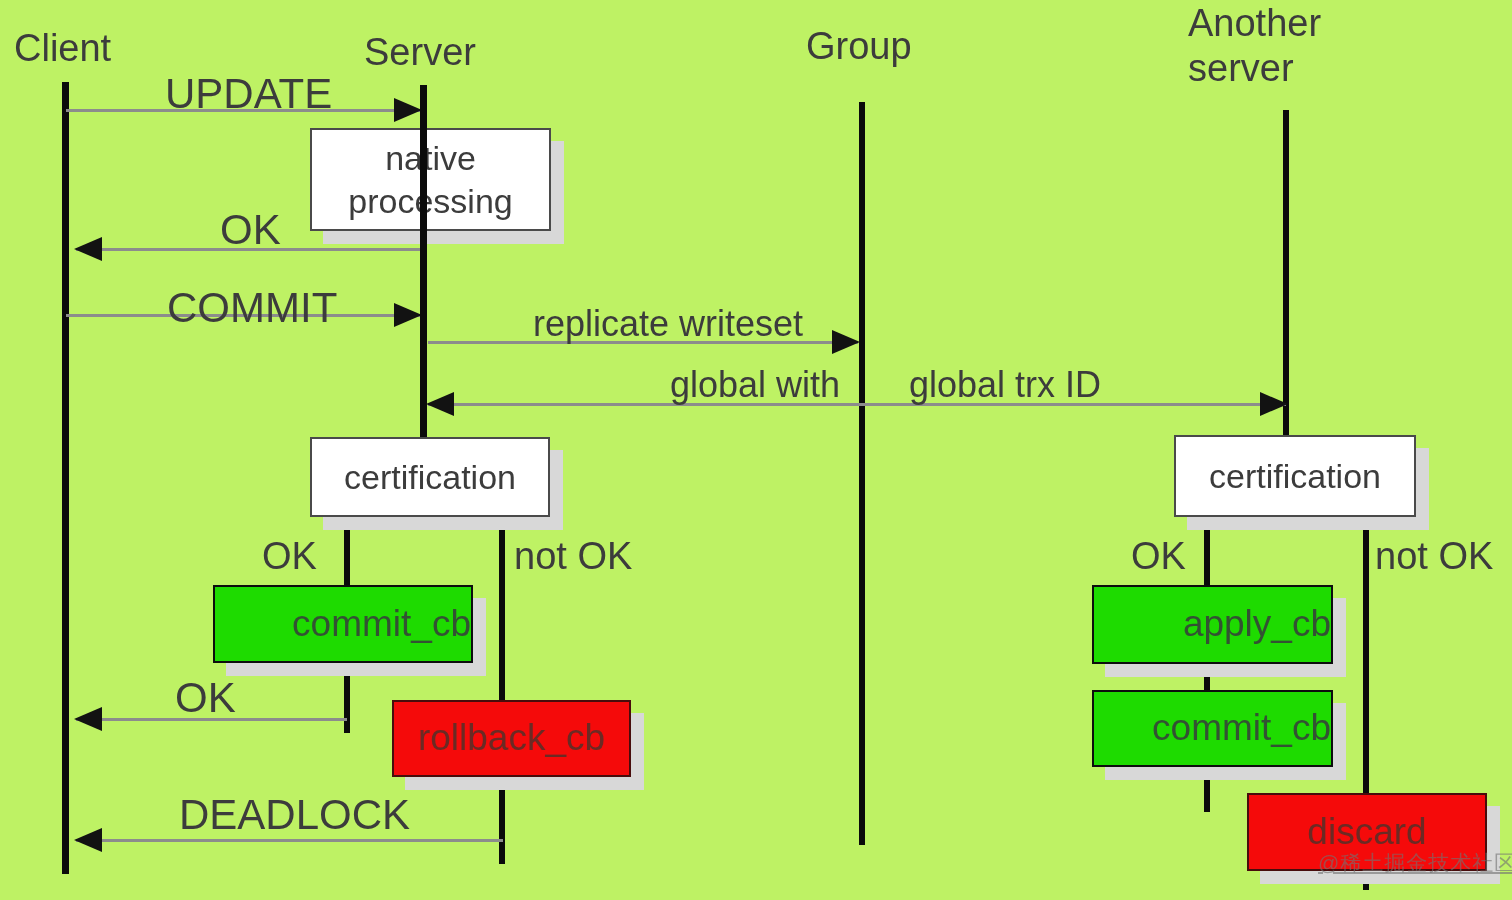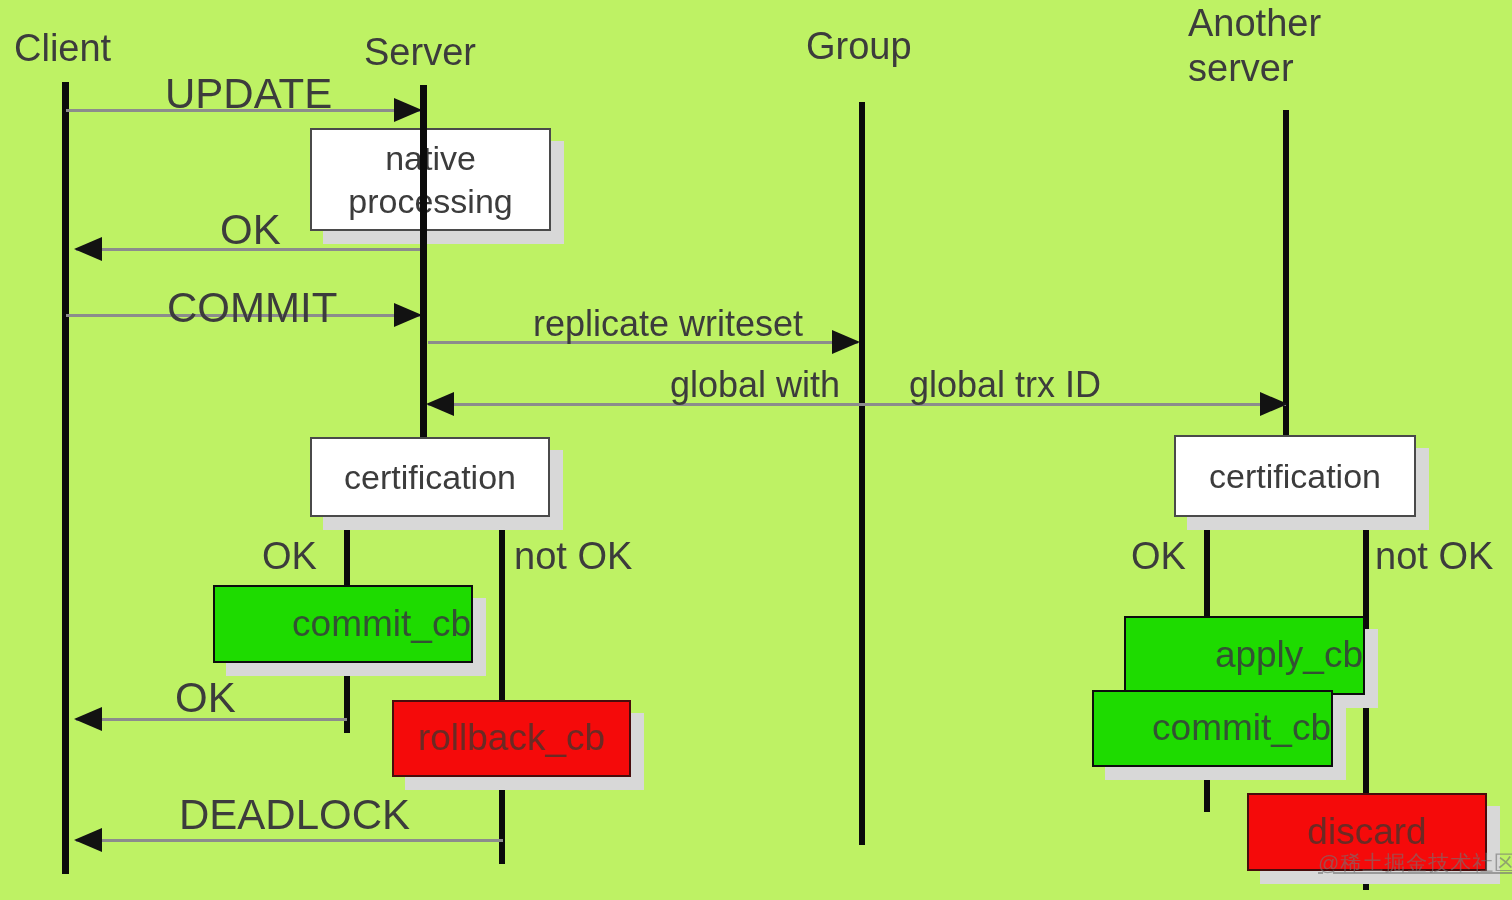--- a/index.html
+++ b/index.html
@@ -108,21 +108,21 @@
   <div class="box white" style="left:1174px;top:435px;width:238px;height:78px;">
     <span>certification</span>
   </div>
 
   <div class="box green" style="left:213px;top:585px;width:256px;height:74px;">
     <span>commit_cb</span>
   </div>
   <div class="box red" style="left:392px;top:700px;width:235px;height:73px;">
     <span>rollback_cb</span>
   </div>
-  <div class="box green" style="left:1092px;top:616px;width:237px;height:75px;margin-left:32px;">
+  <div class="box green" style="left:1092px;top:585px;width:237px;height:75px;">
     <span>apply_cb</span>
   </div>
   <div class="box green" style="left:1092px;top:690px;width:237px;height:73px;">
     <span>commit_cb</span>
   </div>
   <div class="box red" style="left:1247px;top:793px;width:236px;height:74px;">
     <span>discard</span>
   </div>
 
   <div class="wm" style="left:1318px;top:849px;">@稀土掘金技术社区</div>

